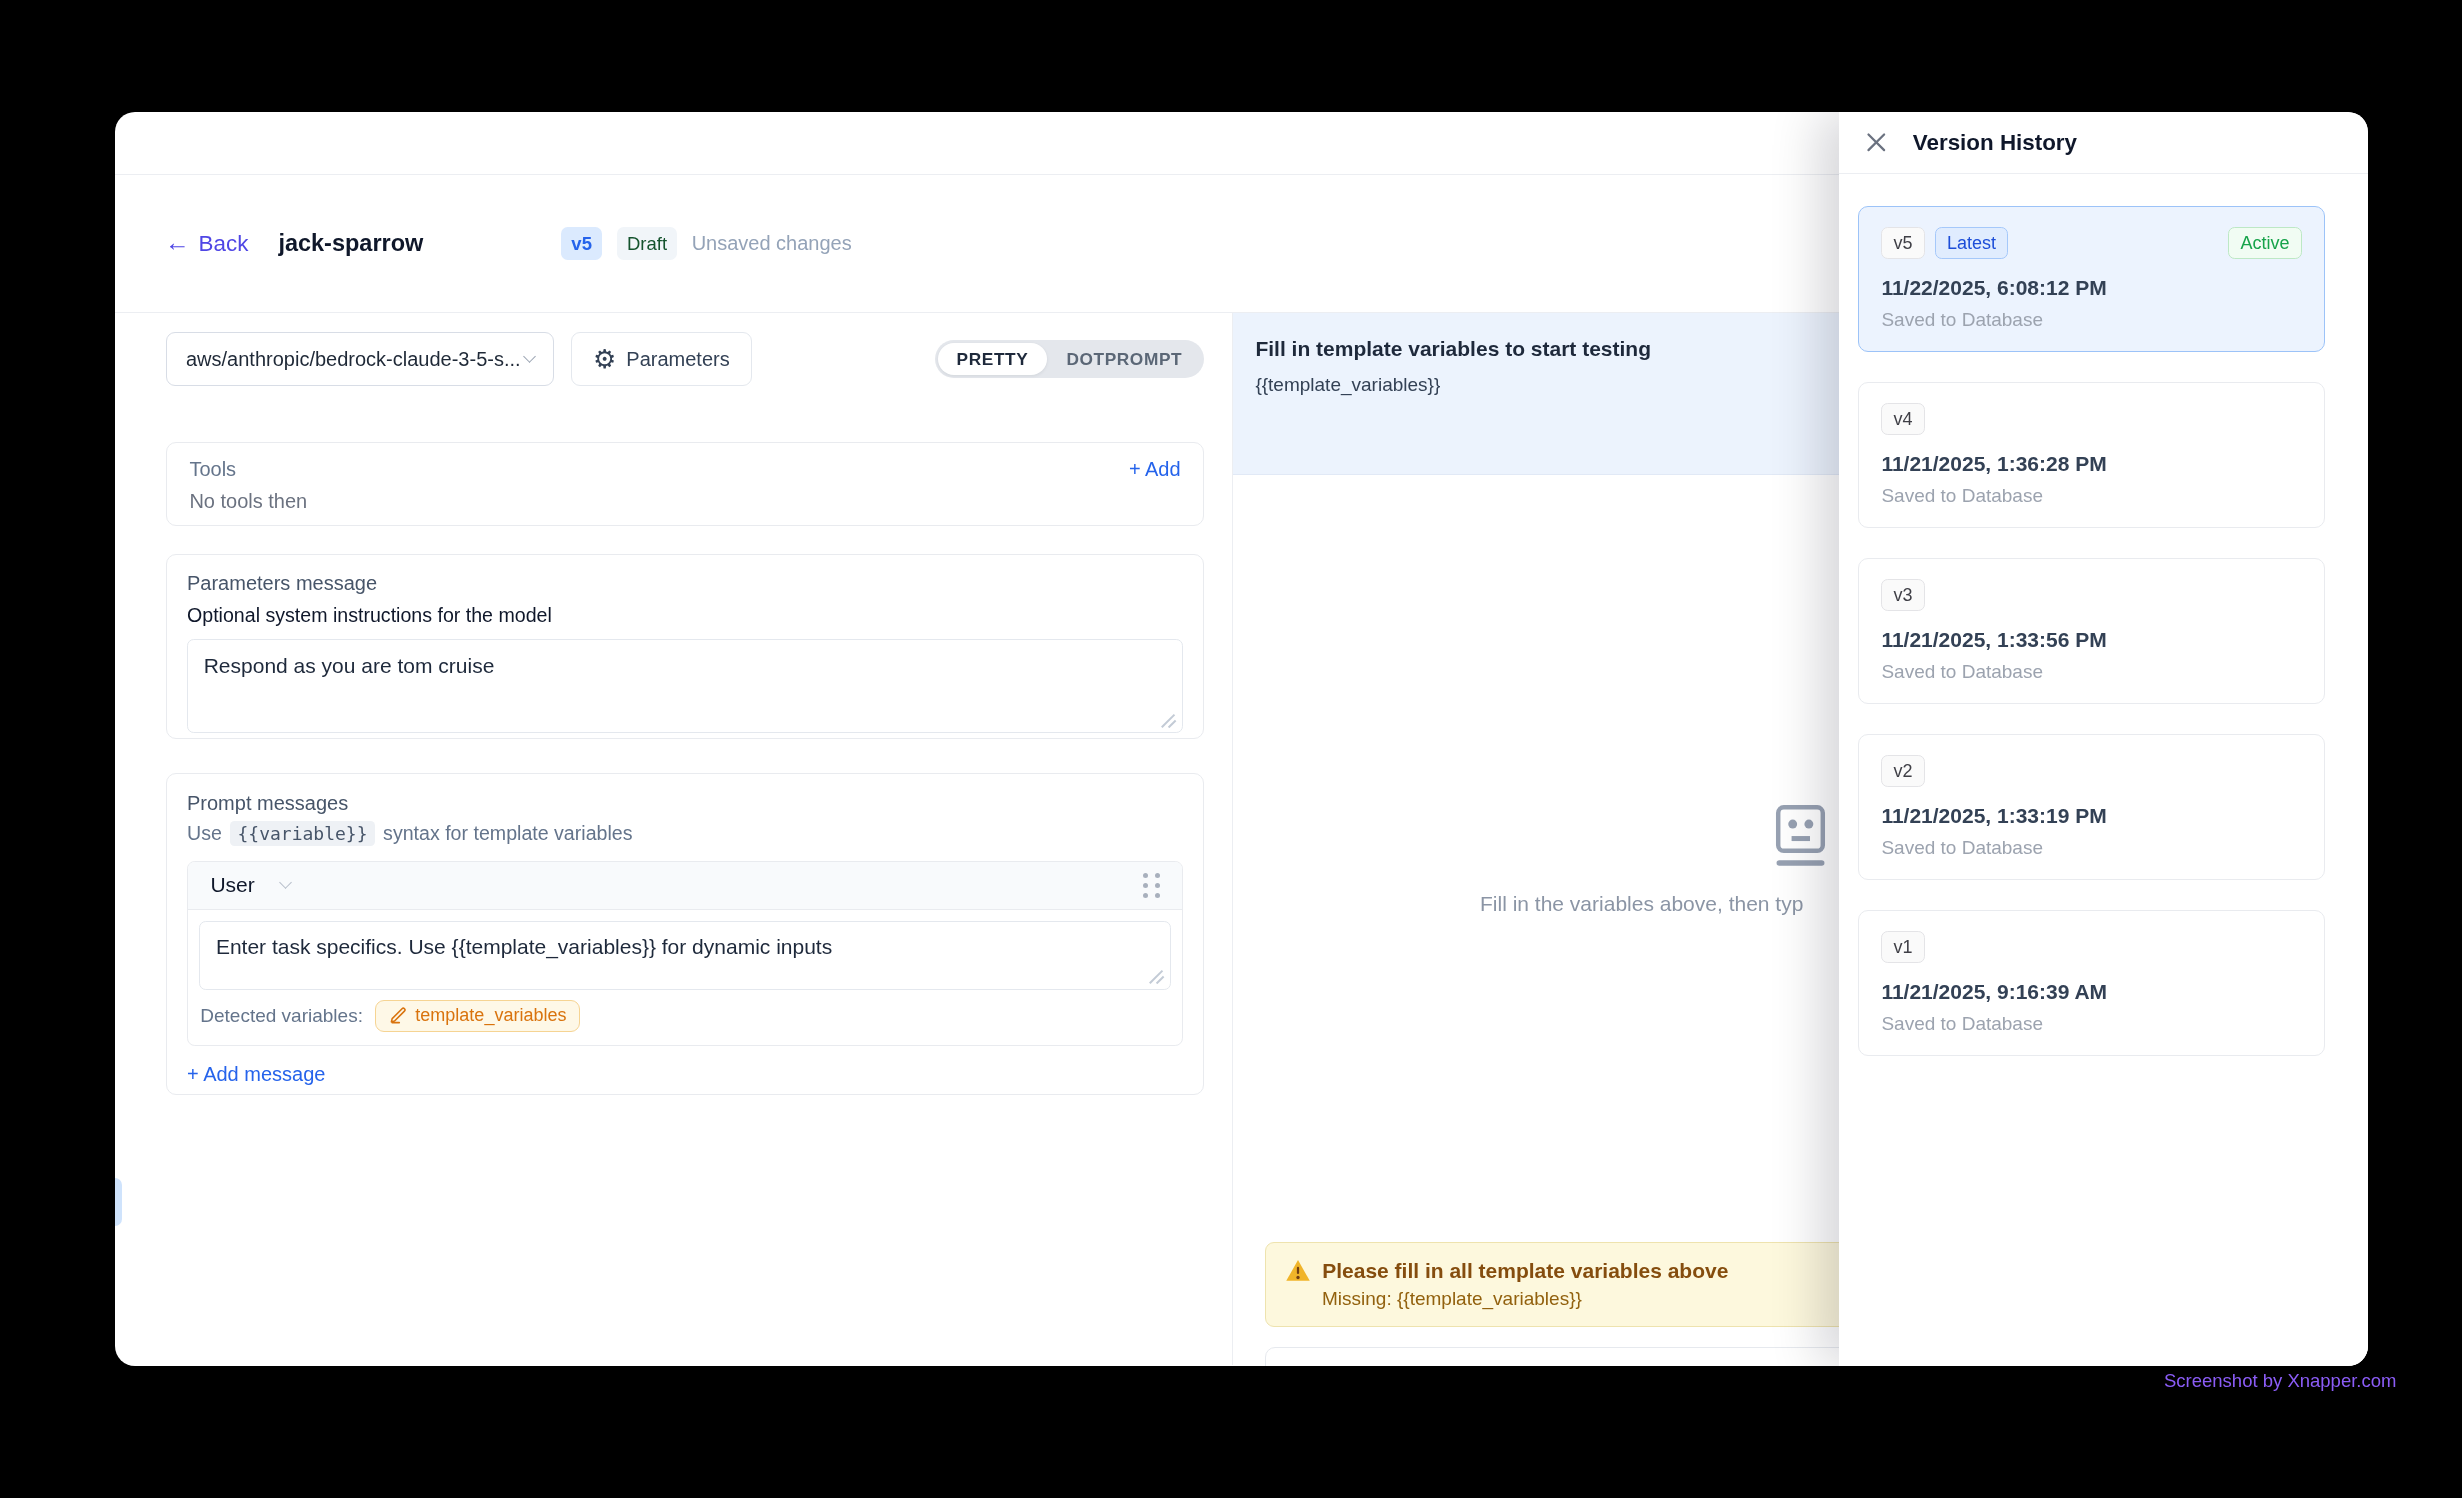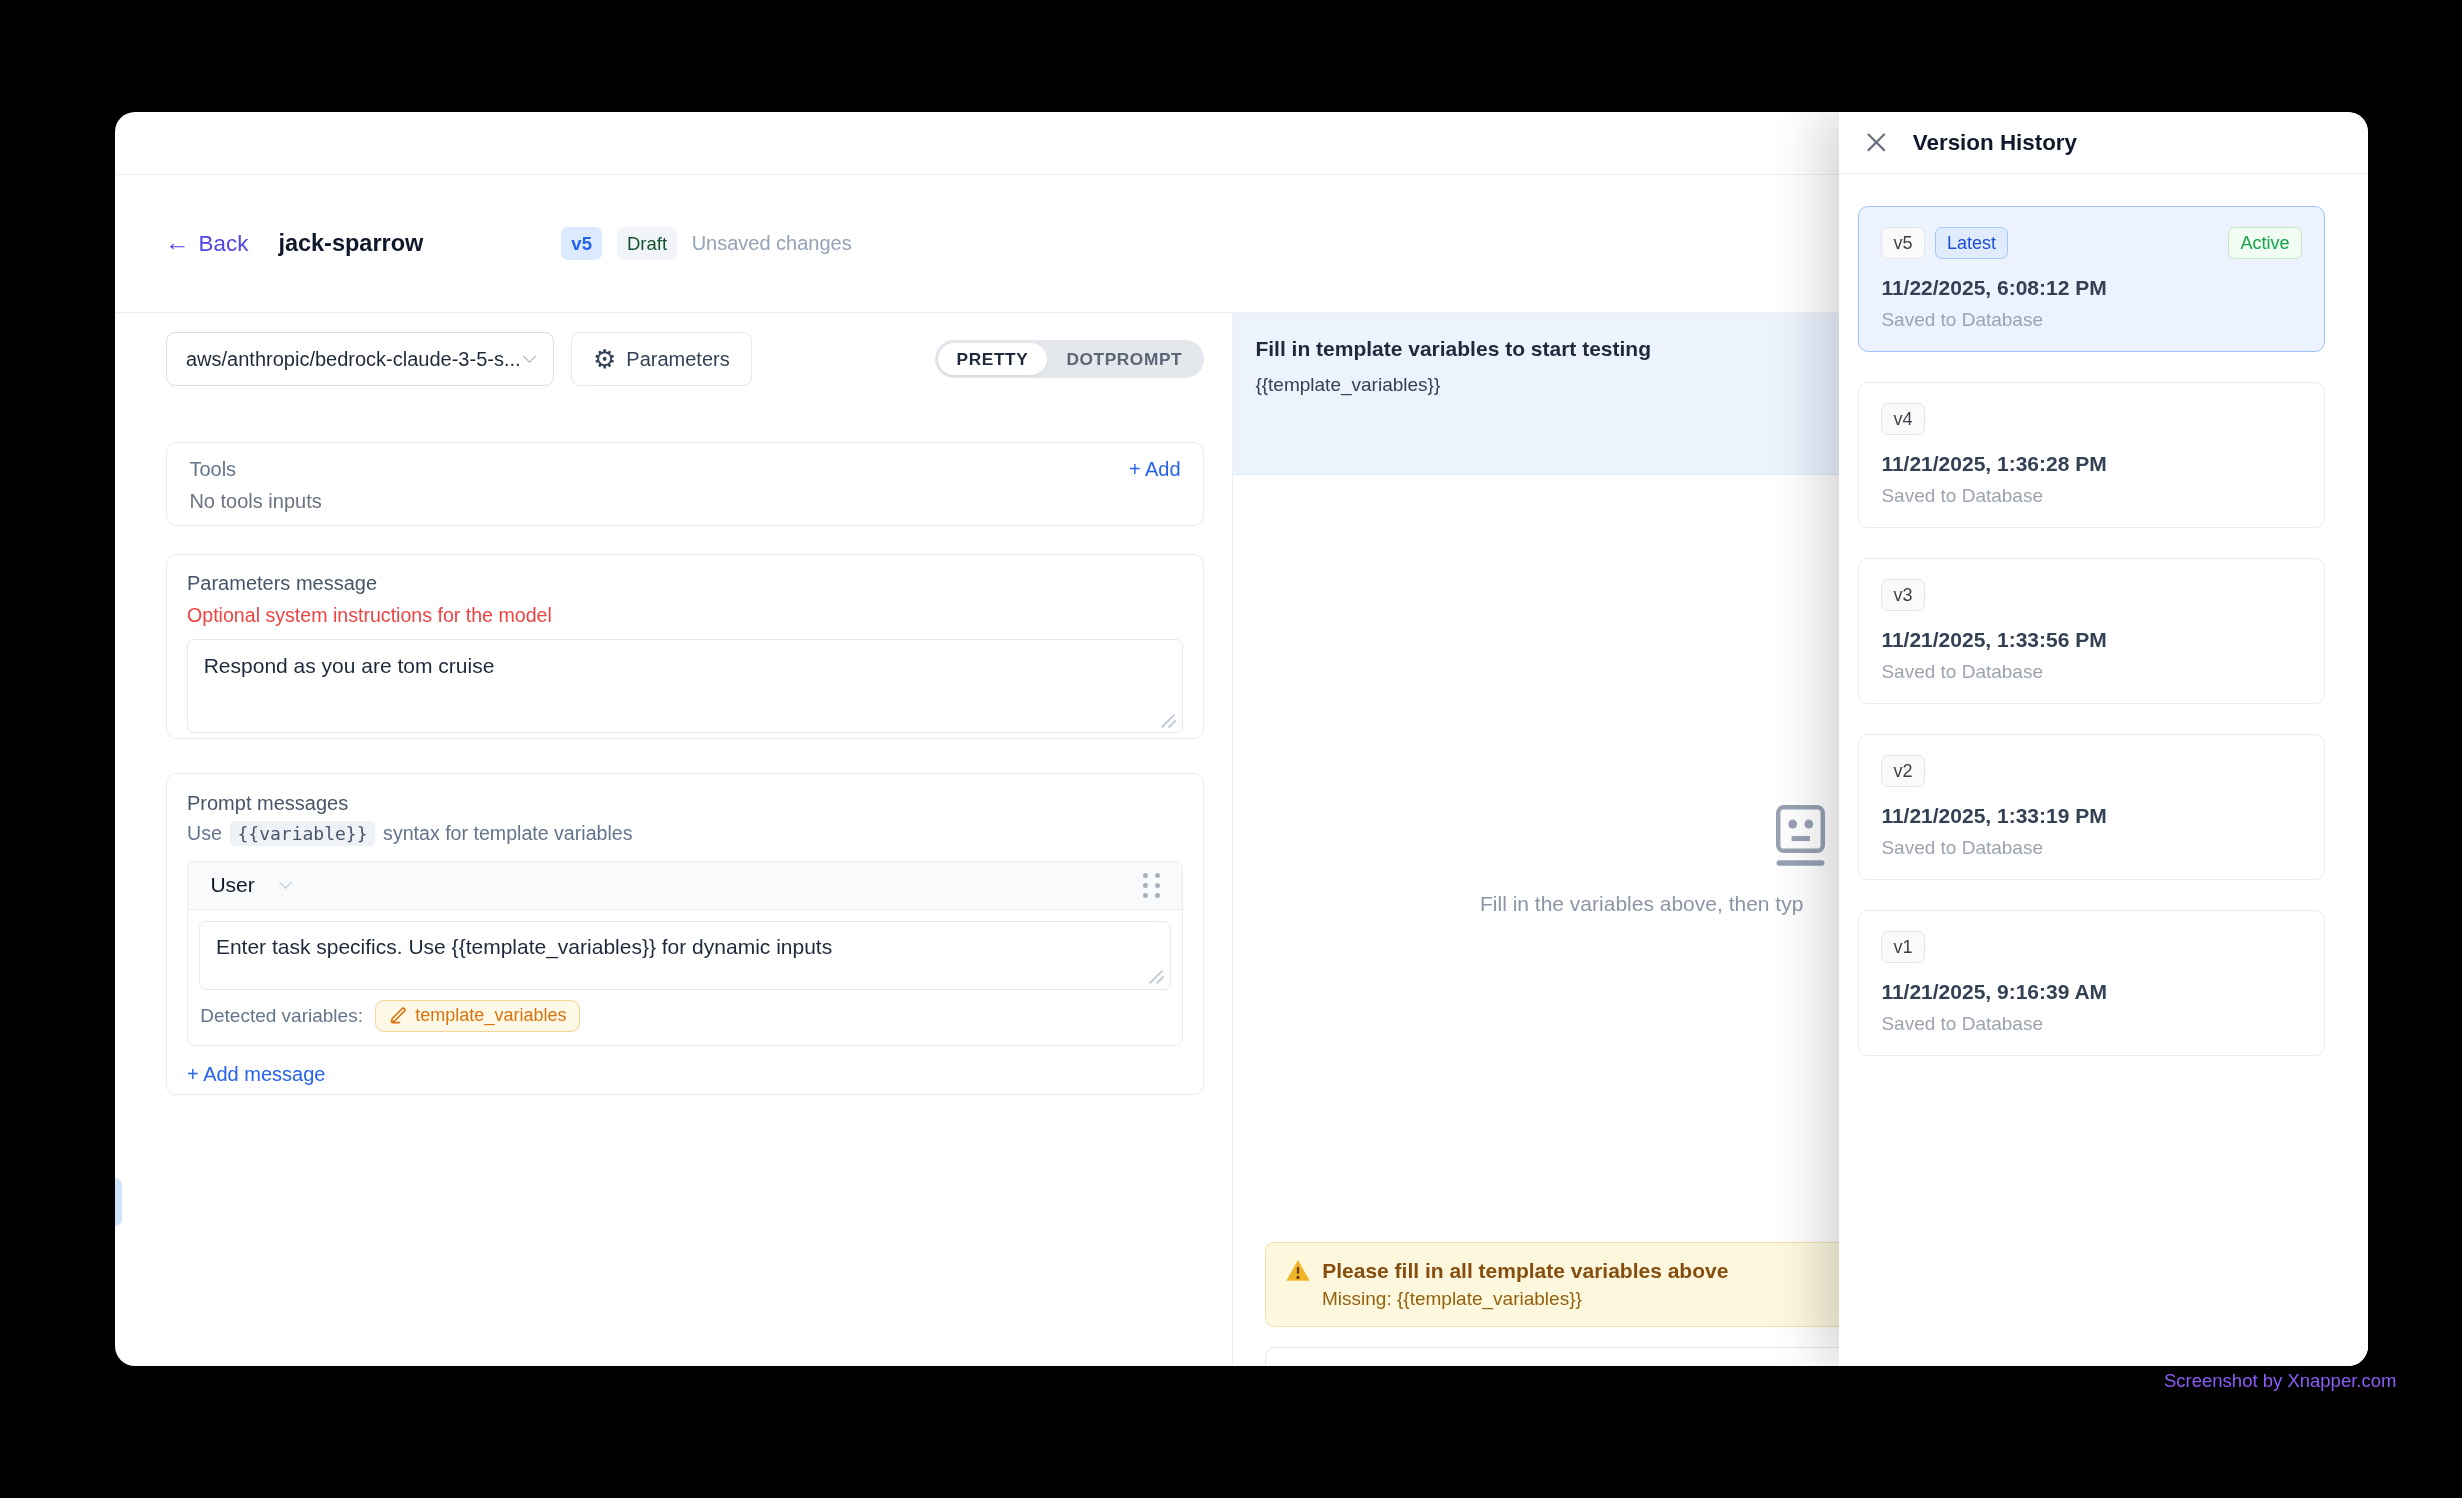--- a/index.html
+++ b/index.html
@@ -43,21 +43,21 @@
 
   .card { border:1.1px solid #e9ebef; border-radius:10px; background:#fff; }
   .tools-card { margin-top:56px; height:84px; padding:14.6px 22.4px; }
   .row-between { display:flex; align-items:center; justify-content:space-between; }
   .sec-label { font-size:20px; font-weight:500; color:#64748b; }
   .link-blue { color:#2563eb; font-size:20px; font-weight:500; cursor:pointer; }
   .muted { font-size:20px; color:#6b7280; }
   .tools-card .muted { margin-top:9px; }
 
   .dev-card { margin-top:28px; height:185px; padding:17px 20px; }
-  .sub { margin-top:9px; font-size:19.6px; color:#ef4444; }
+  .sub { margin-top:9px; font-size:19.6px; color:#0f172a; }
   .ta-wrap { position:relative; margin-top:12.3px; }
   textarea { width:100%; border:1.1px solid #e4e8ee; border-radius:6.7px; padding:13.4px 15.7px;
     font-size:21px; color:#1e293b; font-family:"Liberation Sans",sans-serif; resize:none;
     background:#fff; outline:none; display:block; }
   .ta-dev { height:94px; }
   .grip { position:absolute; right:5.6px; bottom:5.6px; width:17px; height:17px; overflow:hidden; }
   .grip i { position:absolute; background:#c3cbd6; height:1.7px; display:block; }
   .grip i:first-child { width:18px; left:-1.1px; top:9px; transform:rotate(-45deg); }
   .grip i:last-child  { width:10px; left:6.7px; top:12.3px; transform:rotate(-45deg); }
 
@@ -159,21 +159,21 @@
           <div class="seg active">PRETTY</div>
           <div class="seg">DOTPROMPT</div>
         </div>
       </div>
 
       <div class="card tools-card">
         <div class="row-between">
           <span class="sec-label">Tools</span>
           <span class="link-blue">+ Add</span>
         </div>
-        <div class="muted">No tools inputs</div>
+        <div class="muted">No tools then</div>
       </div>
 
       <div class="card dev-card">
         <div class="sec-label" style="color:#475569">Parameters message</div>
         <div class="sub">Optional system instructions for the model</div>
         <div class="ta-wrap">
           <textarea class="ta-dev" style="">Respond as you are tom cruise</textarea>
           <span class="grip">
               <i></i>
               <i></i>

